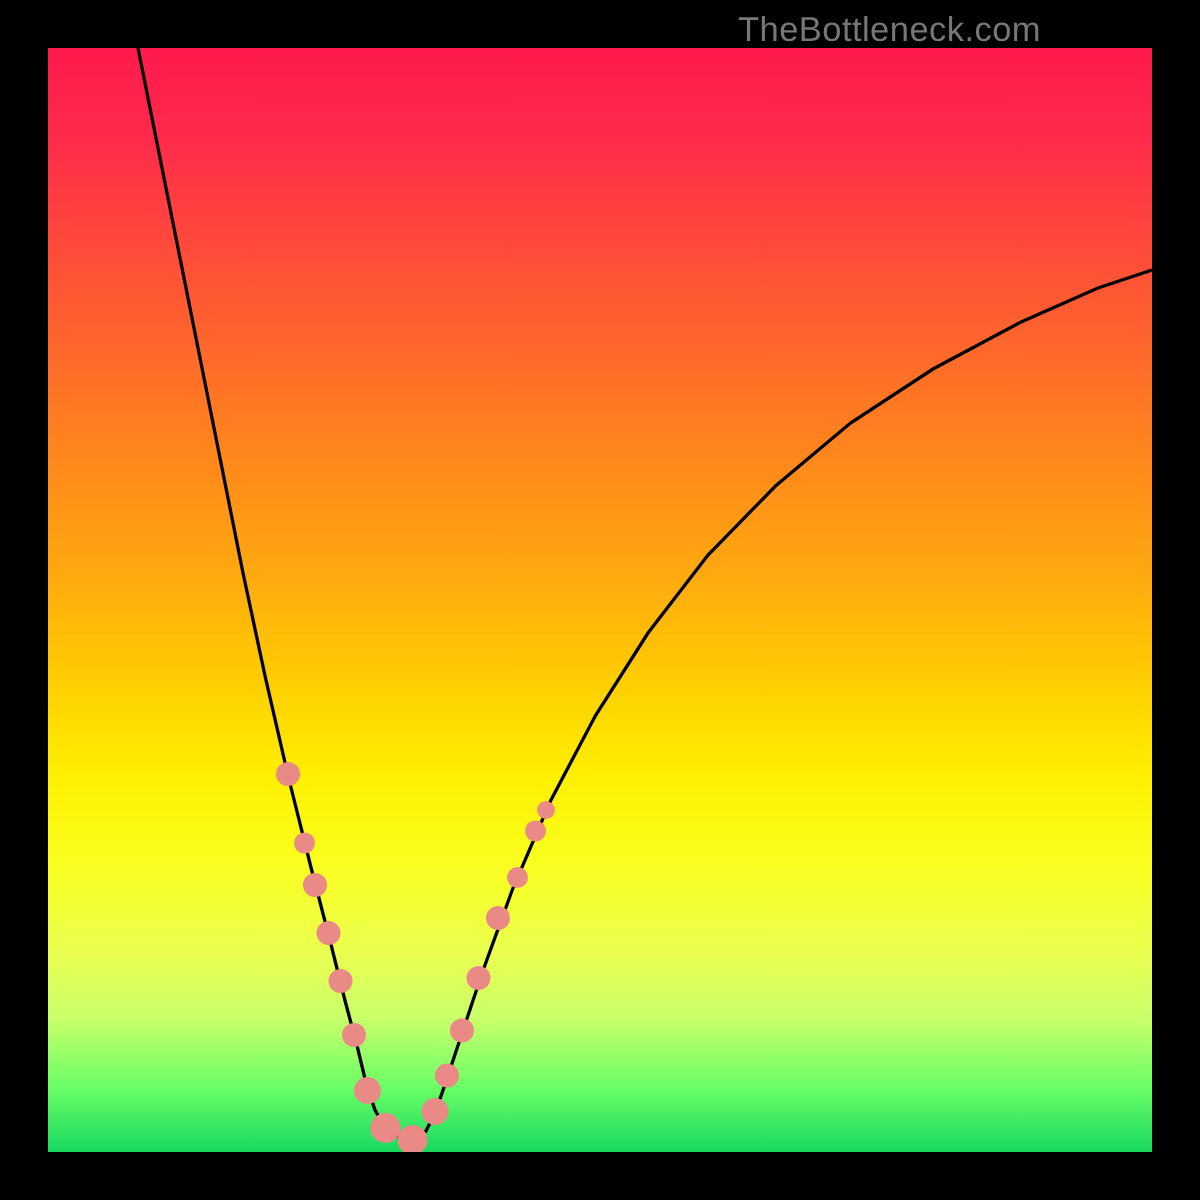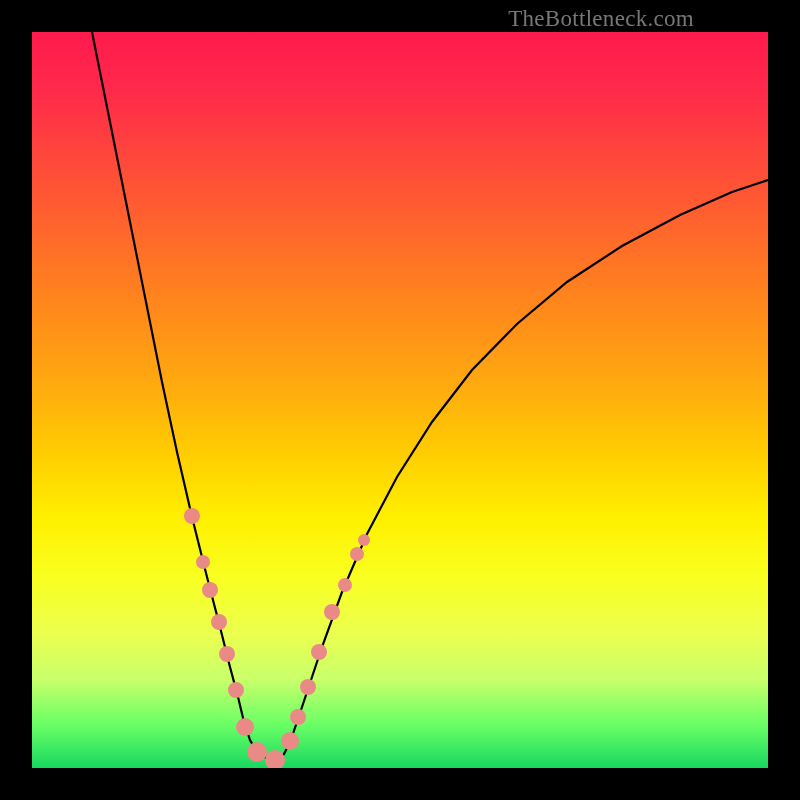--- a/index.html
+++ b/index.html
@@ -11,21 +11,20 @@
     background: #000;
     font-family: Arial, Helvetica, sans-serif;
   }
   .frame {
     position: absolute;
     top: 0;
     left: 0;
     width: 704px;
     height: 800px;
     background: #000;
-    font-family: Liberation Serif, serif;
   }
   .plot-area {
     position: absolute;
     top: 32px;
     left: 32px;
     width: 736px;
     height: 736px;
     
     background: linear-gradient(
       to bottom,

